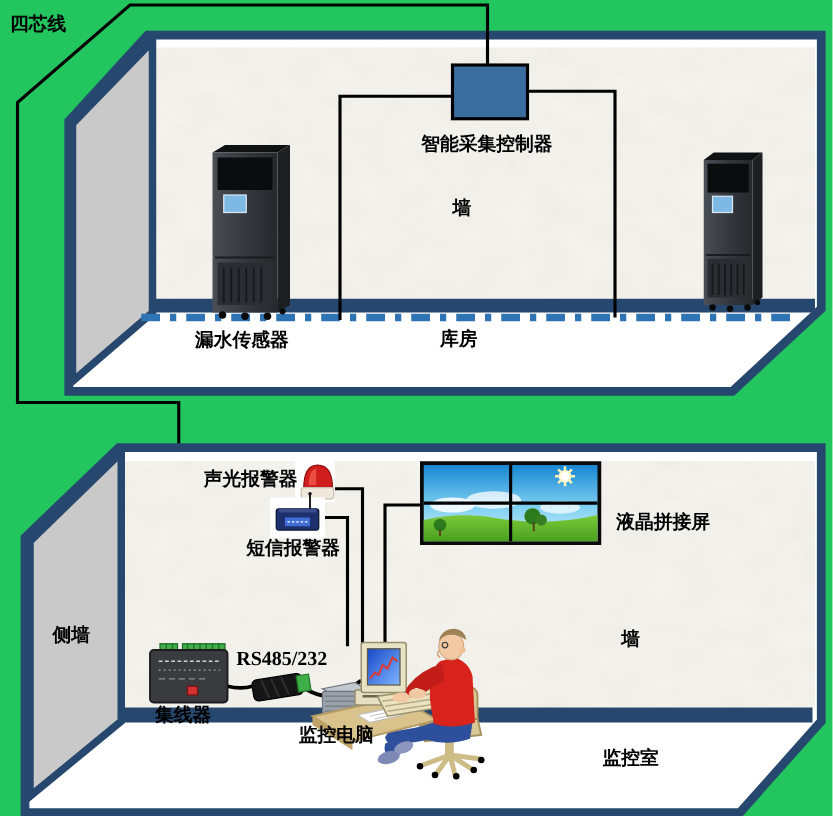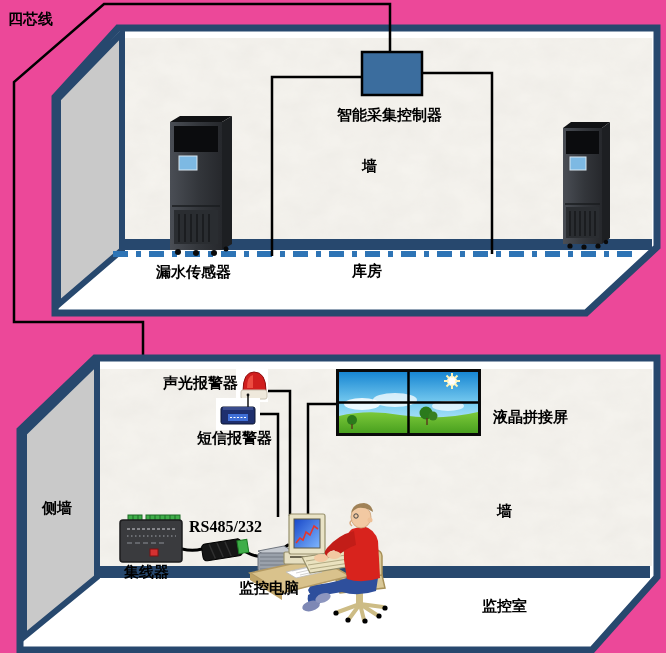--- a/index.html
+++ b/index.html
@@ -1,16 +1,16 @@
 <!DOCTYPE html>
 <html><head>
 <meta charset="utf-8">
 <style>
   html,body{margin:0;padding:0;background:#fff;}
-  .stage{position:relative;width:666px;height:653px;background:#ec4899;overflow:hidden;}
+  .stage{position:relative;width:666px;height:653px;background:#22c55e;overflow:hidden;}
   svg{display:block;}
   text{font-family:"Liberation Sans",sans-serif;font-weight:bold;fill:#000;font-size:15px;}
   text.serif{font-family:"Liberation Serif",serif;font-size:16px;}
 </style>
 </head>
 <body>
 
 <div class="stage">
 <svg width="666" height="653" viewBox="0 0 666 653">
   <defs>

